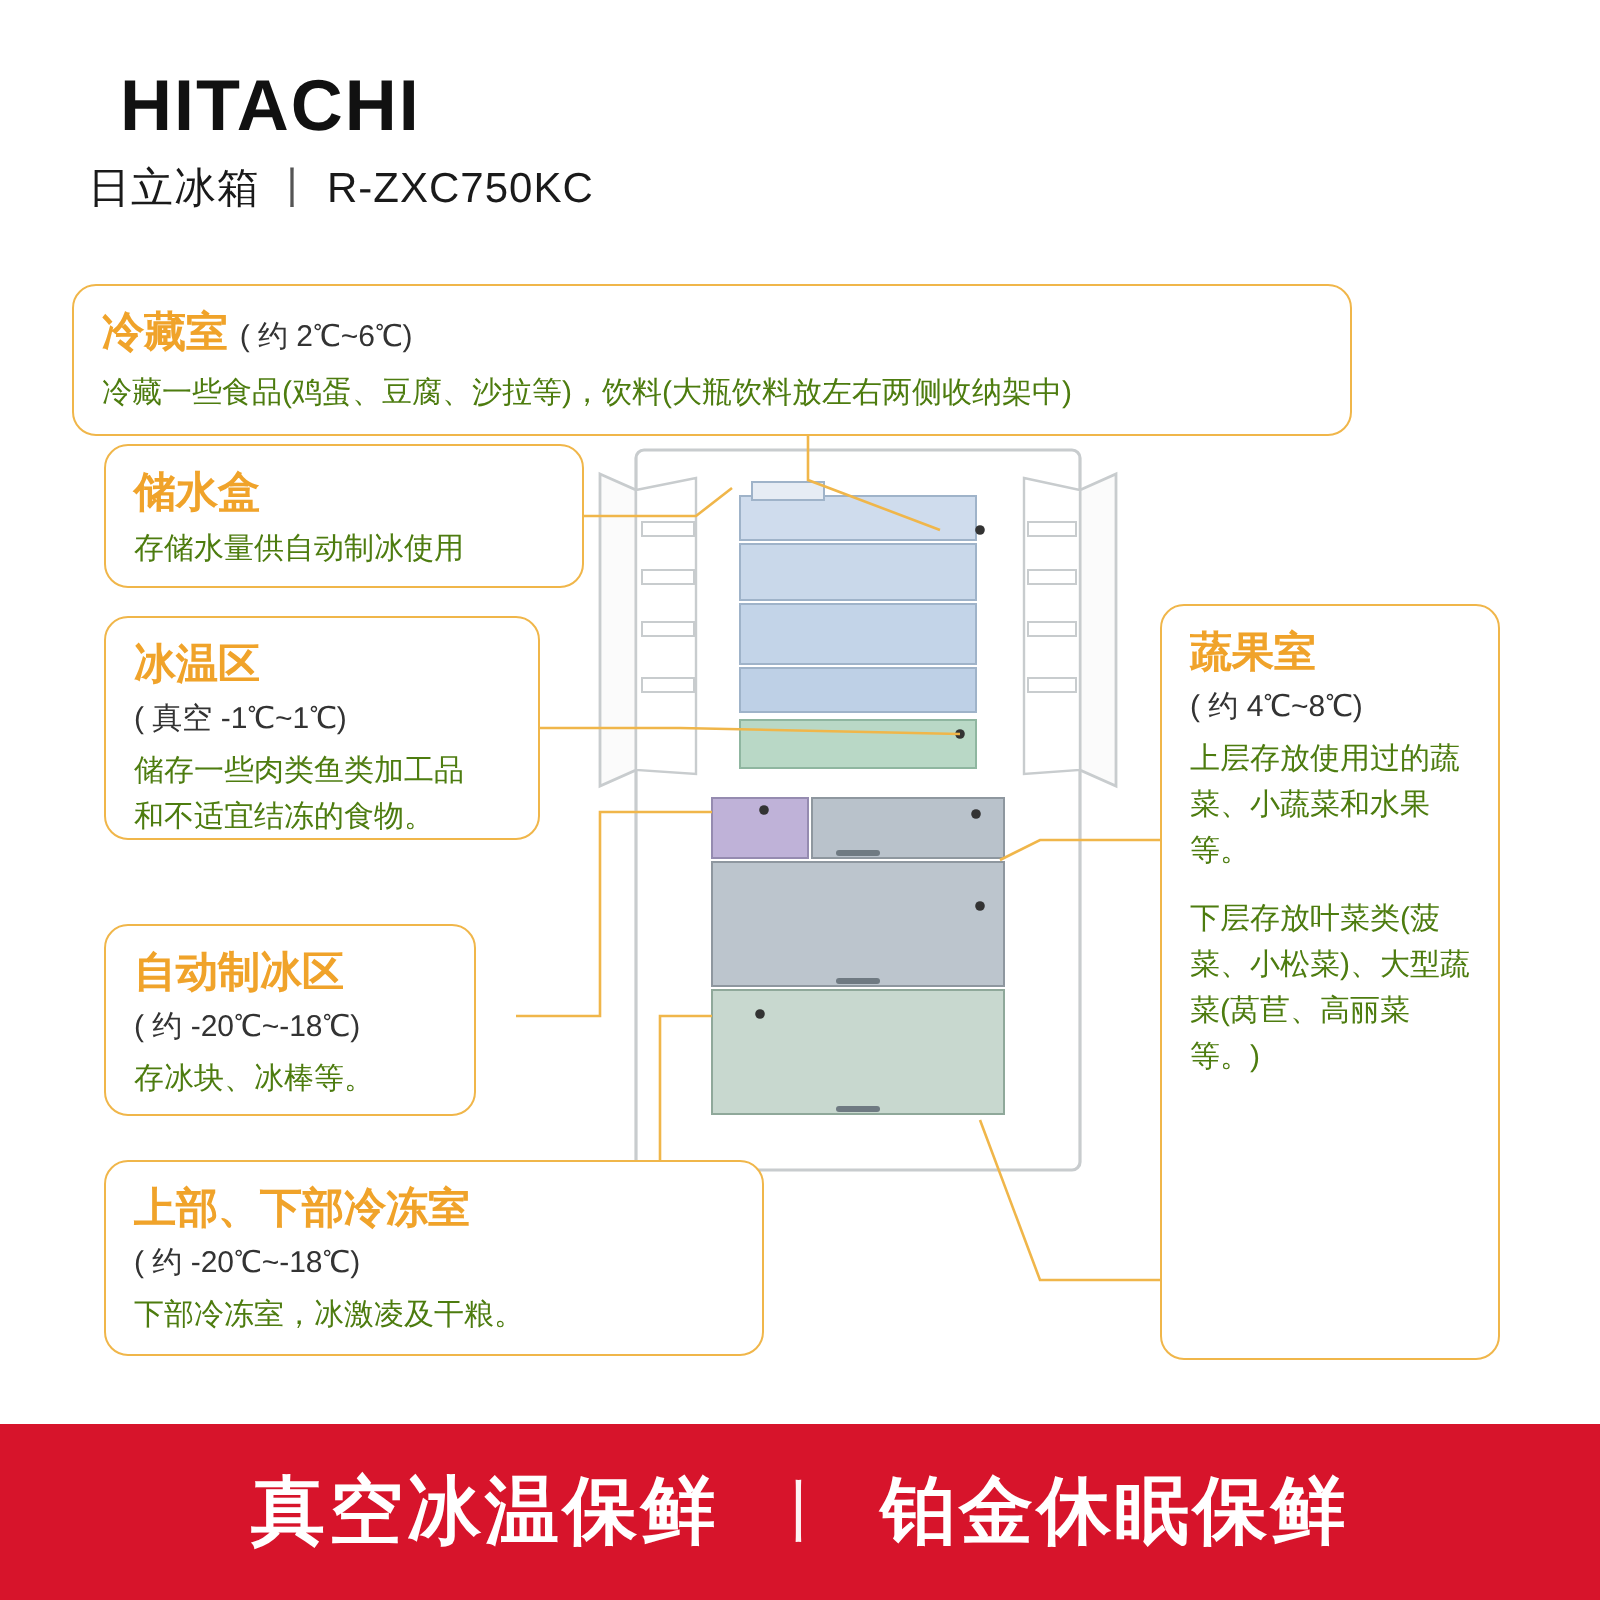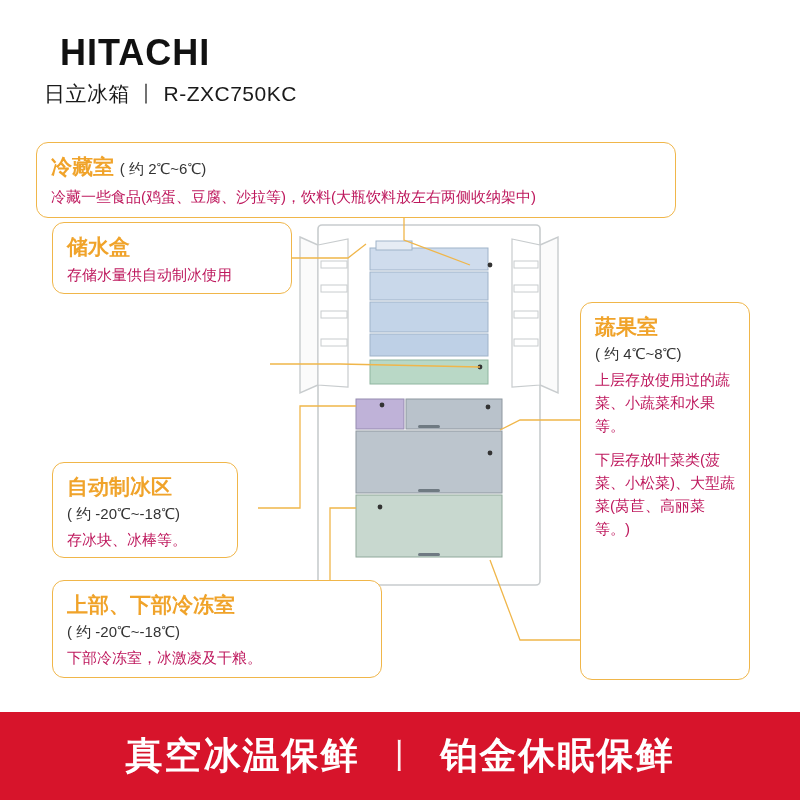--- a/index.html
+++ b/index.html
@@ -64,21 +64,21 @@
     font-weight: normal;
     color: #333;
   }
   .c-temp {
     color: #333;
     font-size: 15px;
     line-height: 1.5;
     margin-bottom: 2px;
   }
   .c-body {
-    color: #be185d;
+    color: #4d7c0f;
     font-size: 15px;
     line-height: 1.55;
   }
   .c-body p { margin: 0 0 10px 0; }
   .c-body p:last-child { margin-bottom: 0; }
 
   
   #box-fridge   { left: 36px;  top: 118px; width: 640px; height: 76px; margin-top: 24px; }
   #box-water    { left: 52px;  top: 222px; width: 240px; height: 72px; }
   #box-icetemp  { left: 52px;  top: 308px; width: 218px; height: 112px; }
@@ -197,20 +197,26 @@
       <span class="temp">( 约 2℃~6℃)</span>
     </div>
     <div class="c-body">冷藏一些食品(鸡蛋、豆腐、沙拉等)，饮料(大瓶饮料放左右两侧收纳架中)</div>
   </div>
 
   <div class="callout" id="box-water">
     <div class="c-title">储水盒</div>
     <div class="c-body">存储水量供自动制冰使用</div>
   </div>
 
+  <div class="callout" id="box-icetemp">
+    <div class="c-title">冰温区</div>
+    <div class="c-temp">( 真空 -1℃~1℃)</div>
+    <div class="c-body">储存一些肉类鱼类加工品</div>
+    <div class="c-body">和不适宜结冻的食物。</div>
+  </div>
 
   <div class="callout" id="box-icemake">
     <div class="c-title">自动制冰区</div>
     <div class="c-temp">( 约 -20℃~-18℃)</div>
     <div class="c-body">存冰块、冰棒等。</div>
   </div>
 
   <div class="callout" id="box-freezer">
     <div class="c-title">上部、下部冷冻室</div>
     <div class="c-temp">( 约 -20℃~-18℃)</div>

